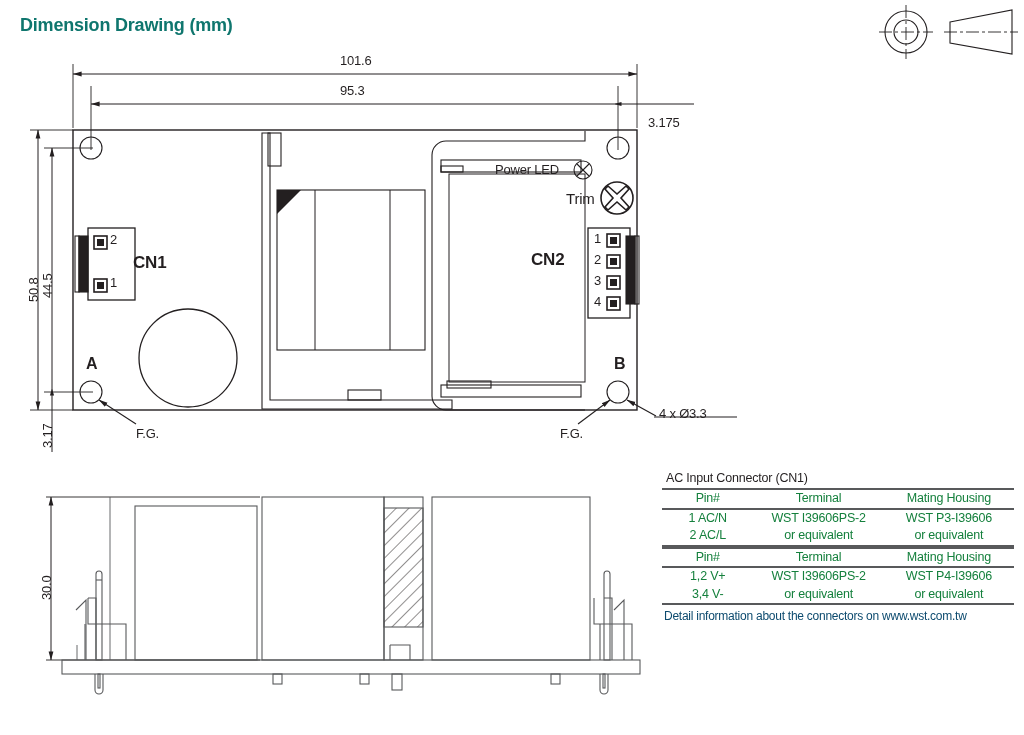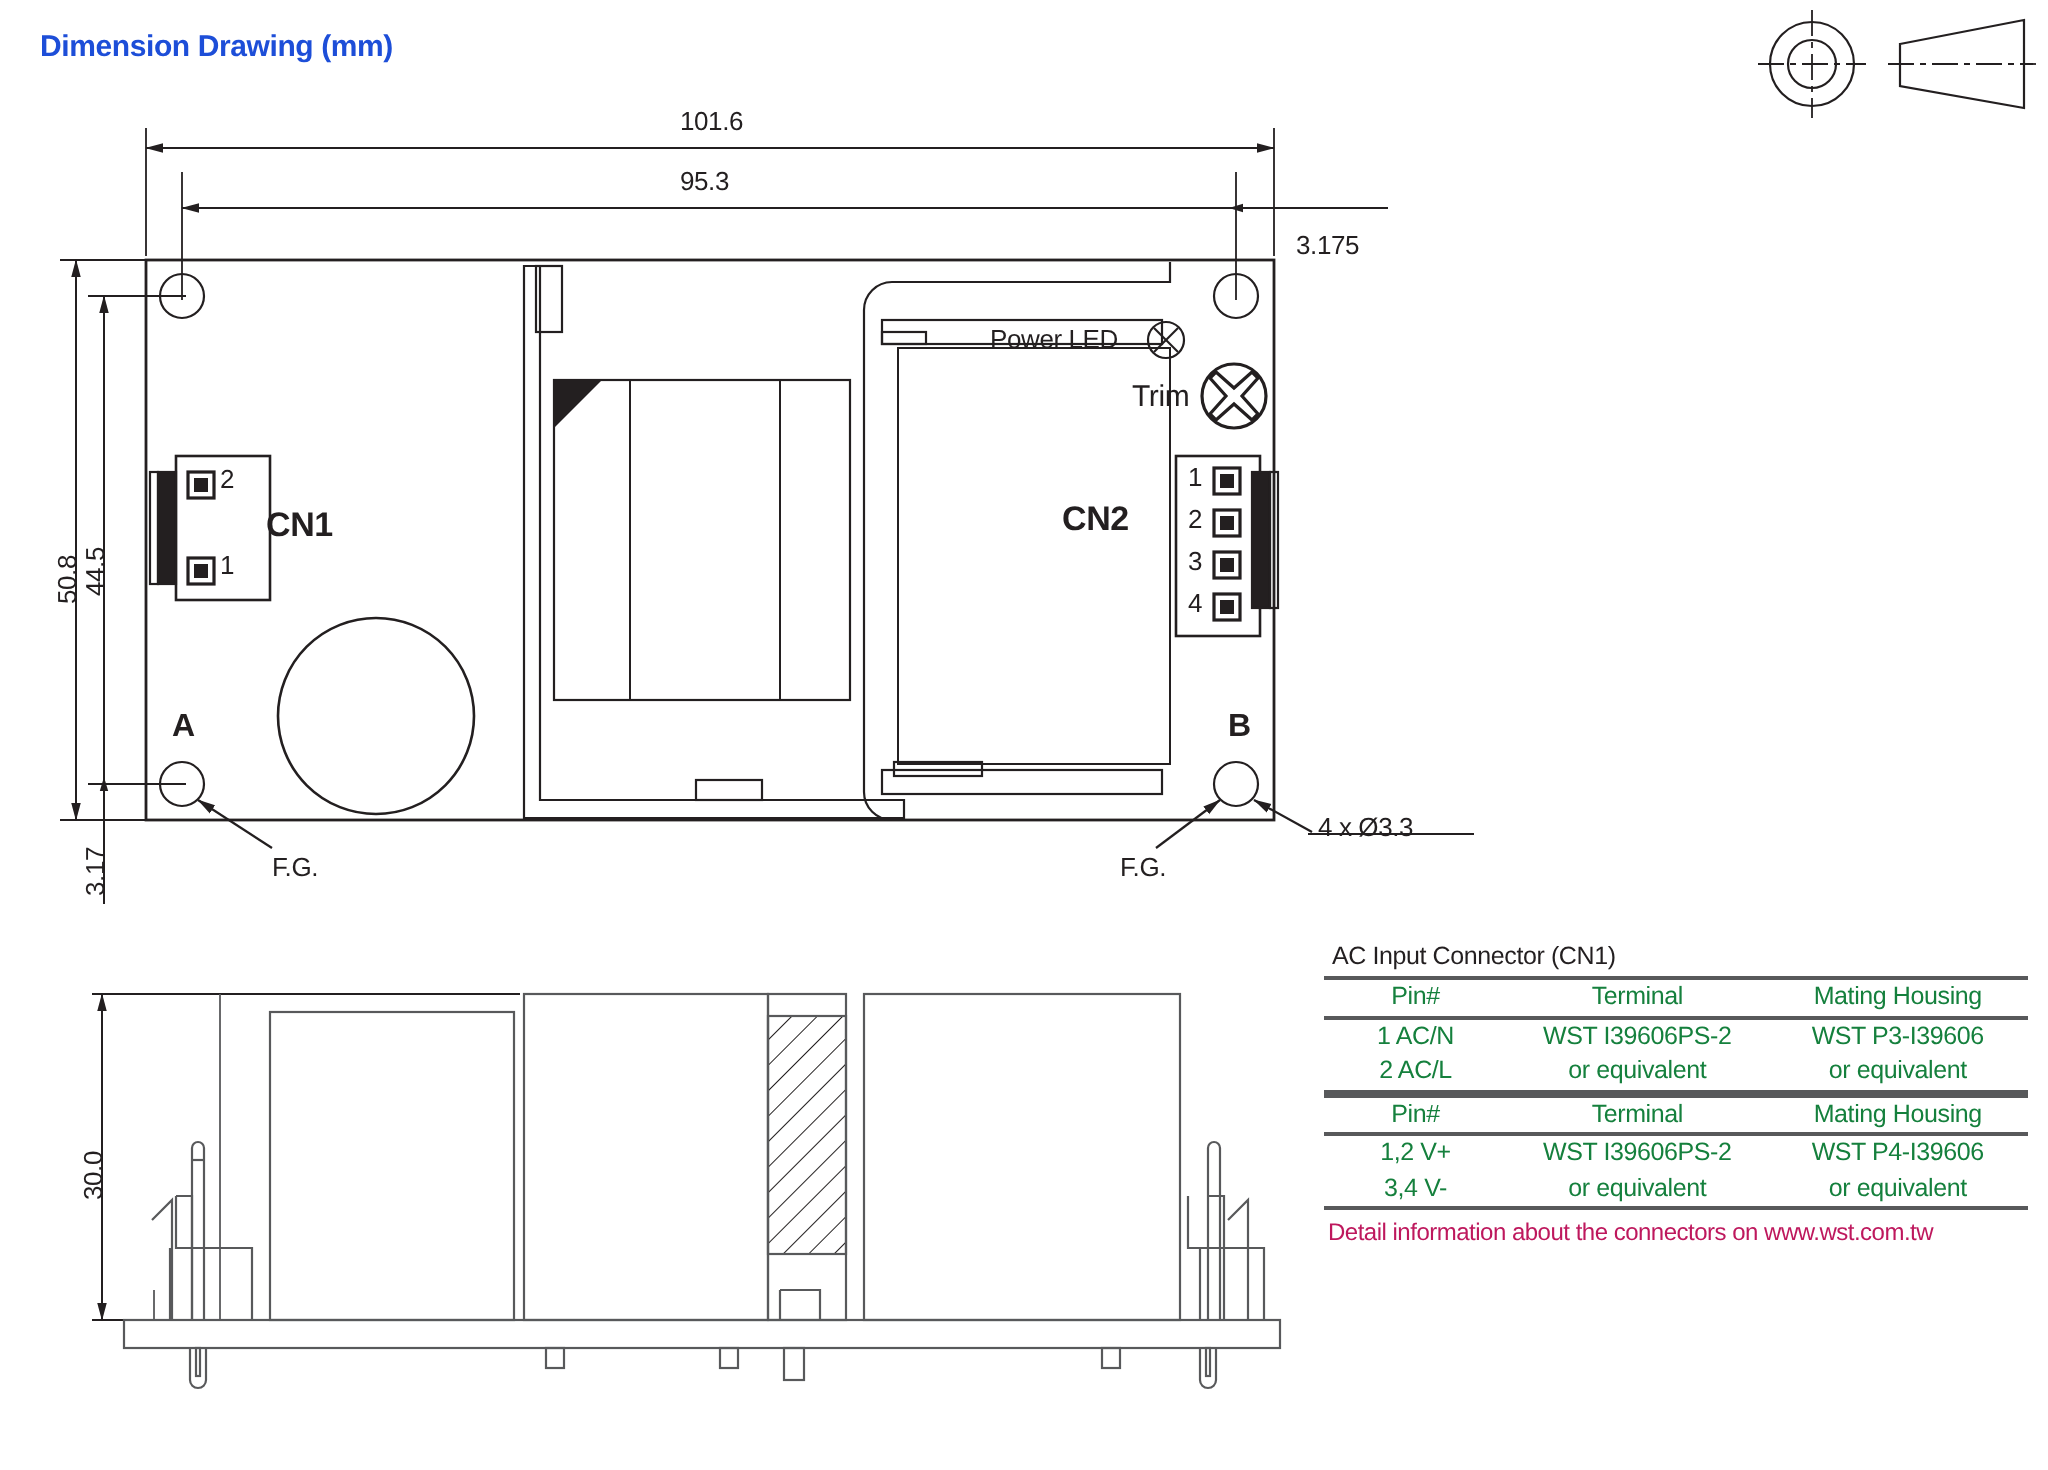--- a/index.html
+++ b/index.html
@@ -16,24 +16,24 @@
     overflow: hidden;
   }
   #root {
     position: absolute;
     inset: 0;
   }
   .title {
     position: absolute;
     left: 20px;
     top: 15px;
-    font-size: 15px;
+    font-size: 18px;
     font-weight: bold;
     letter-spacing: -0.2px;
-    color: #1d4ed8;
+    color: #0f766e;
   }
   svg.layer {
     position: absolute;
     left: 0;
     top: 0;
     width: 1024px;
     height: 735px;
   }
   .tbl {
     position: absolute;
@@ -62,21 +62,21 @@
     text-align: center;
     padding: 1px 0;
     line-height: 15.5px;
     letter-spacing: -0.2px;
   }
   table.ctbl td.c1 { width: 26%; }
   table.ctbl td.c2 { width: 37%; }
   table.ctbl td.c3 { width: 37%; margin-top: 48px; }
   .footnote {
     font-size: 12px;
-    color: #be185d;
+    color: #0c4a6e;
     padding: 4px 0 0 2px;
     letter-spacing: -0.25px;
   }
   .dimtxt {
     position: absolute;
     font-size: 13px;
     color: #231f20;
     letter-spacing: -0.2px;
     white-space: nowrap;
   }

